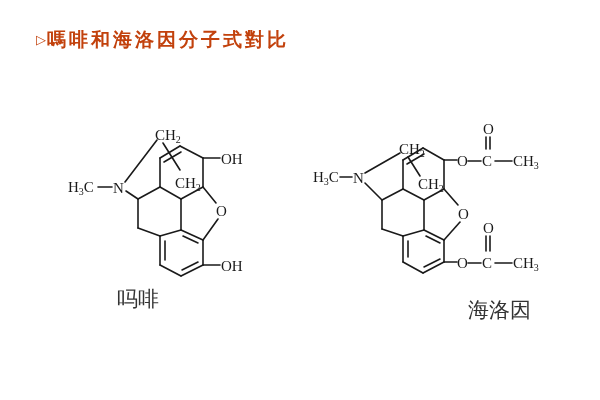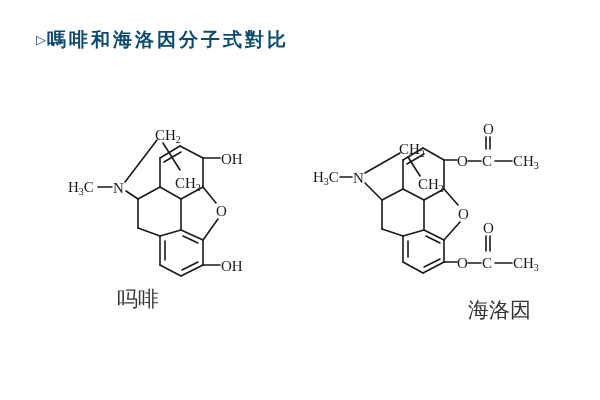--- a/index.html
+++ b/index.html
@@ -1,17 +1,17 @@
 <!DOCTYPE html>
 <html><head>
 <meta charset="utf-8">
 <style>
   html, body { margin:0; padding:0; background:#ffffff; }
   body { width:600px; height:400px; position:relative; overflow:hidden; font-family:"DejaVu Serif", serif; }
-  .title { position:absolute; left:36px; top:27px; font-size:19px; font-weight:bold; letter-spacing:3px; color:#0c4a6e; font-family:Liberation Serif, serif; }
+  .title { position:absolute; left:36px; top:27px; font-size:19px; font-weight:bold; letter-spacing:3px; color:#c2410c; font-family:Liberation Serif, serif; }
   .title .tri { font-size:13px; font-weight:normal; letter-spacing:0; margin-right:1px; vertical-align:2px; }
   svg.mol { position:absolute; left:0; top:0; }
   .atom { font-family:"Liberation Serif", "DejaVu Serif", serif; font-size:15px; fill:#1a1a1a; }
   .sub { font-size:10px; }
   .bond { stroke:#1a1a1a; stroke-width:1.6; fill:none; stroke-linecap:round; }
   .name { position:absolute; font-size:21px; color:#333; font-family:"DejaVu Sans", sans-serif;text-align:right; }
 </style>
 </head>
 <body>
 

